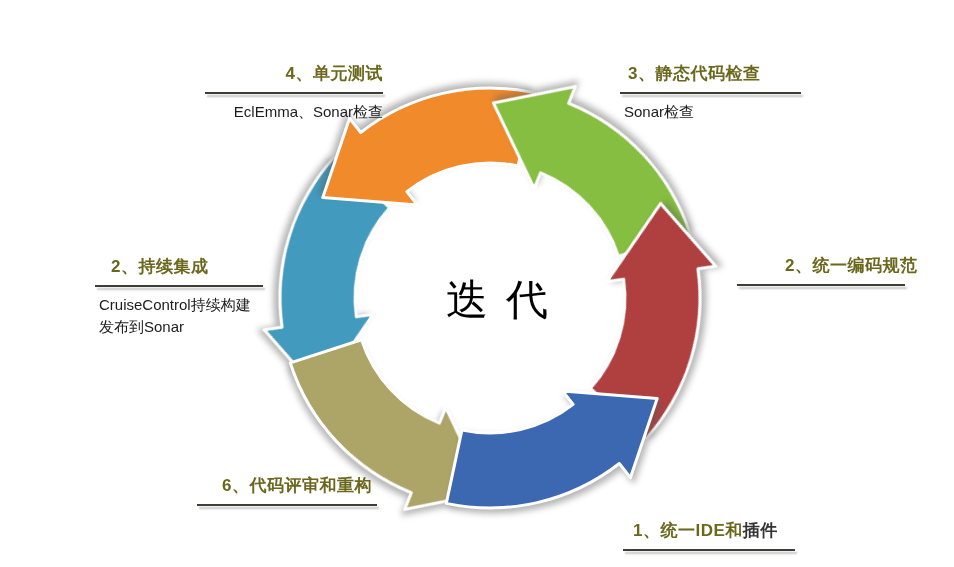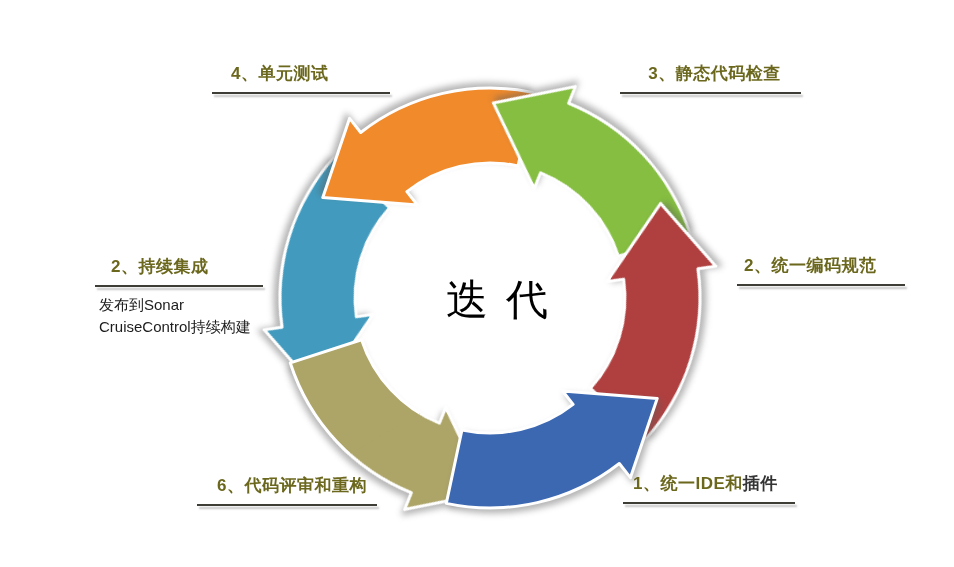--- a/index.html
+++ b/index.html
@@ -40,32 +40,32 @@
   }
   .step-sub {
     margin-top: 7px;
     padding-left: 4px;
     font-size: 15px;
     color: #1C1C1C;
     line-height: 1.45;
     white-space: nowrap;
   }
   
-  .pos4 { left: 212px; top: 62px;  width: 178px; }
+  .pos4 { left: 205px; top: 62px;  width: 178px; text-align: right; }
   .pos4 .step-title { padding-left: 19px; }
   .pos3 { left: 620px; top: 62px;  width: 181px; }
-  .pos3 .step-title { padding-left: 8px; text-align: center; }
+  .pos3 .step-title { padding-left: 8px; }
   .pos2 { left: 737px; top: 254px; width: 168px; }
-  .pos2 .step-title { padding-left: 7px; }
+  .pos2 .step-title { padding-left: 7px; margin-left: 41px; }
   .pos5 { left: 95px;  top: 255px; width: 168px; }
   .pos5 .step-title { padding-left: 16px; }
   .pos1 { left: 623px; top: 472px; width: 172px; }
-  .pos1 .step-title { padding-left: 10px; }
+  .pos1 .step-title { padding-left: 10px; margin-top: 47px; }
   .pos6 { left: 197px; top: 474px; width: 180px; }
-  .pos6 .step-title { padding-left: 20px; }
+  .pos6 .step-title { padding-left: 20px; text-align: center; }
   .center-label {
     position: absolute;
     left: 497px;
     top: 300px;
     transform: translate(-50%, -50%);
     font-family: Liberation Sans, sans-serif;
     font-size: 42px;
     color: #000000;
     letter-spacing: 18px;
     padding-left: 18px;
@@ -92,38 +92,44 @@
     <path class="arrow" d="M446.3 503.4 A210 210 0 0 0 619.3 463.5 L630.4 477.7 L657.2 398.4 L562.6 391 L573.1 404.4 A135 135 0 0 1 461.9 430.1 Z" fill="#3C68B2"></path>
 
     <path class="arrow-copy" clip-path="url(#oliveHeadClip)" transform="rotate(60 490 298)" d="M446.3 503.4 A210 210 0 0 0 619.3 463.5 L630.4 477.7 L657.2 398.4 L562.6 391 L573.1 404.4 A135 135 0 0 1 461.9 430.1 Z" fill="#ADA468"></path>
   </svg>
 
   <div class="center-label">迭代</div>
 
   <div class="step-label pos4">
     <div class="step-title"><span>4、单元测试</span><span class="suffix"></span></div>
     <div class="underline"></div>
+    <div class="step-sub">
+      <div>EclEmma、Sonar检查</div>
+    </div>
   </div>
 
   <div class="step-label pos3">
     <div class="step-title"><span>3、静态代码检查</span><span class="suffix"></span></div>
     <div class="underline"></div>
+    <div class="step-sub">
+      <div>Sonar检查</div>
+    </div>
   </div>
 
   <div class="step-label pos2">
     <div class="step-title"><span>2、统一编码规范</span><span class="suffix"></span></div>
     <div class="underline"></div>
   </div>
 
   <div class="step-label pos5">
     <div class="step-title"><span>2、持续集成</span><span class="suffix"></span></div>
     <div class="underline"></div>
     <div class="step-sub">
+      <div>CruiseControl持续构建</div>
       <div>发布到Sonar</div>
-      <div>CruiseControl持续构建</div>
     </div>
   </div>
 
   <div class="step-label pos1">
     <div class="step-title"><span>1、统一IDE和</span><span class="suffix">插件</span></div>
     <div class="underline"></div>
   </div>
 
   <div class="step-label pos6">
     <div class="step-title"><span>6、代码评审和重构</span><span class="suffix"></span></div>

